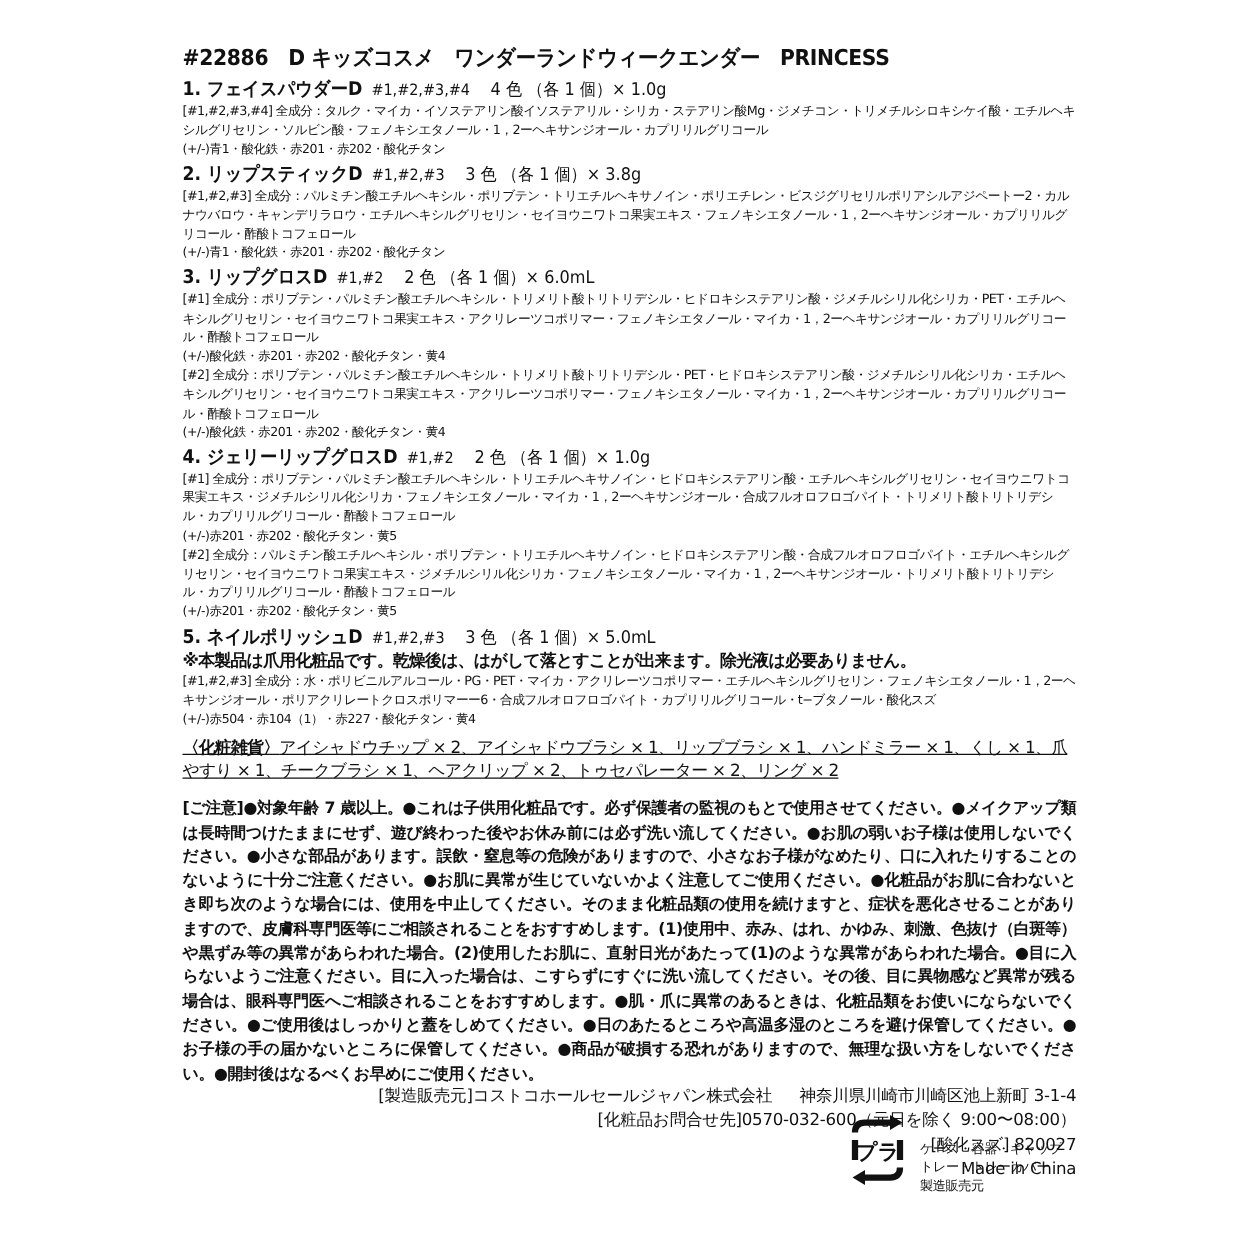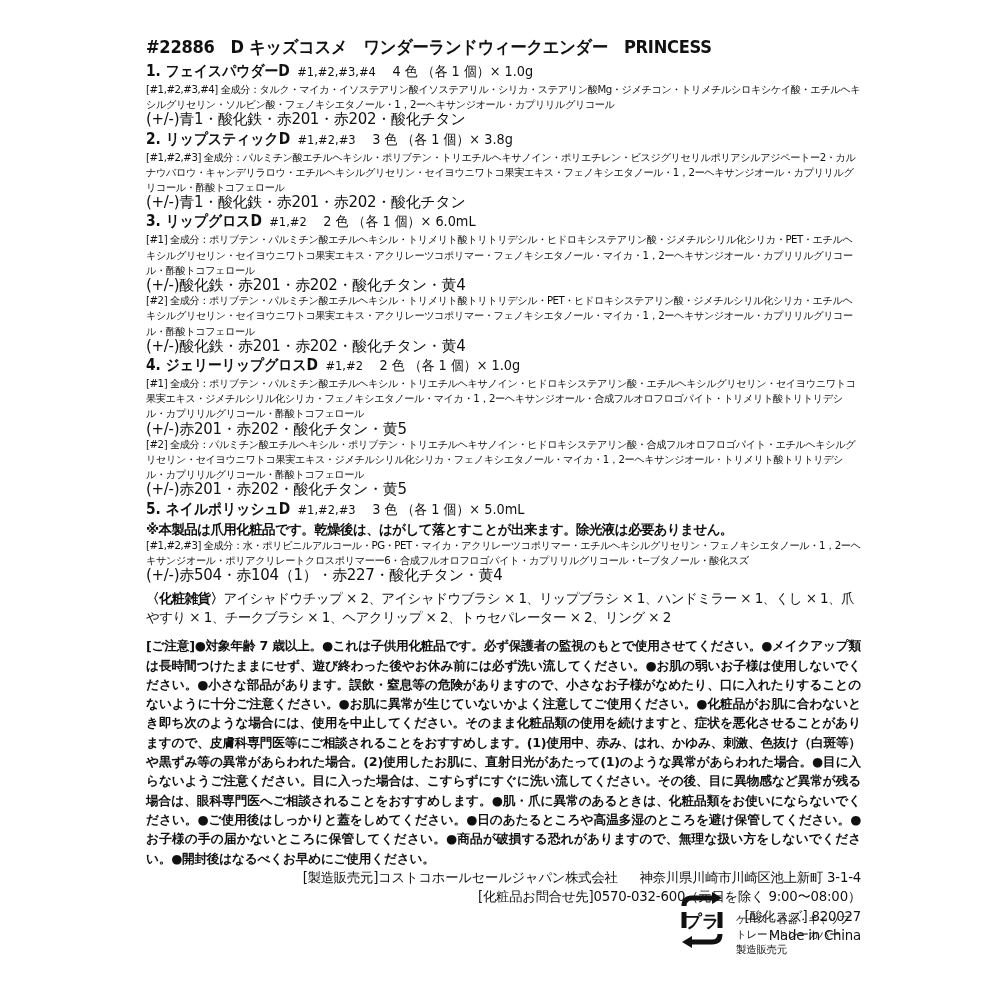--- a/index.html
+++ b/index.html
@@ -7,23 +7,23 @@
     width: 1000px; height: 1000px; background: #ffffff; color: #111;
     font-family: "DejaVu Sans", "Liberation Sans", sans-serif;
     position: relative; overflow: hidden;
   }
   .page { position: absolute; left: 146px; top: 36px; width: 715px; }
   .title { font-size: 17.5px; font-weight: bold; letter-spacing: -0.3px; white-space: nowrap; margin: 0 0 3px 0; line-height: 22px; transform: scaleX(0.93); transform-origin: left; }
   .item-head { font-size: 15px; font-weight: bold; line-height: 20px; white-space: nowrap; margin-top: 1px; transform: scaleX(0.92); transform-origin: left; }
   .item-head .codes { font-weight: normal; font-size: 12.5px; margin-left: 8px; }
   .item-head .qty { font-weight: normal; font-size: 14px; margin-left: 18px; }
   .ing { font-size: 10.2px; line-height: 15.2px; letter-spacing: -0.45px; }
-  .color { font-size: 15px; line-height: 15.2px; letter-spacing: -0.3px; }
+  .color { font-size: 10px; line-height: 15.2px; letter-spacing: -0.3px; }
   .note-bold { font-size: 13.5px; font-weight: bold; line-height: 18px; letter-spacing: -0.6px; white-space: nowrap; }
-  .sundries { font-size: 13.5px; line-height: 19px; letter-spacing: -0.6px; margin-top: 6px; }
+  .sundries { font-size: 13.5px; line-height: 19px; letter-spacing: -0.6px; margin-top: 6px; text-decoration: underline; }
   .sundries .lbl { font-weight: bold; }
   .caution { font-size: 12.7px; line-height: 19.3px; letter-spacing: -0.25px; margin-top: 9px; text-align: justify; font-weight: bold; }
   .footer { position: relative; margin-top: 0px; }
   .fline { font-size: 13.3px; line-height: 19.5px; white-space: nowrap; letter-spacing: -0.2px; text-align: right; }
   .fline .addr { margin-left: 22px; }
   .recycle { position: absolute; left: 528px; top: 24px; display: flex; align-items: flex-start; }
   .recycle svg { width: 56px; height: 56px; }
   .recycle .rtext { font-size: 10.5px; line-height: 15px; margin-left: 6px; margin-top: 20px; letter-spacing: -0.3px; }
 </style>
 </head>

